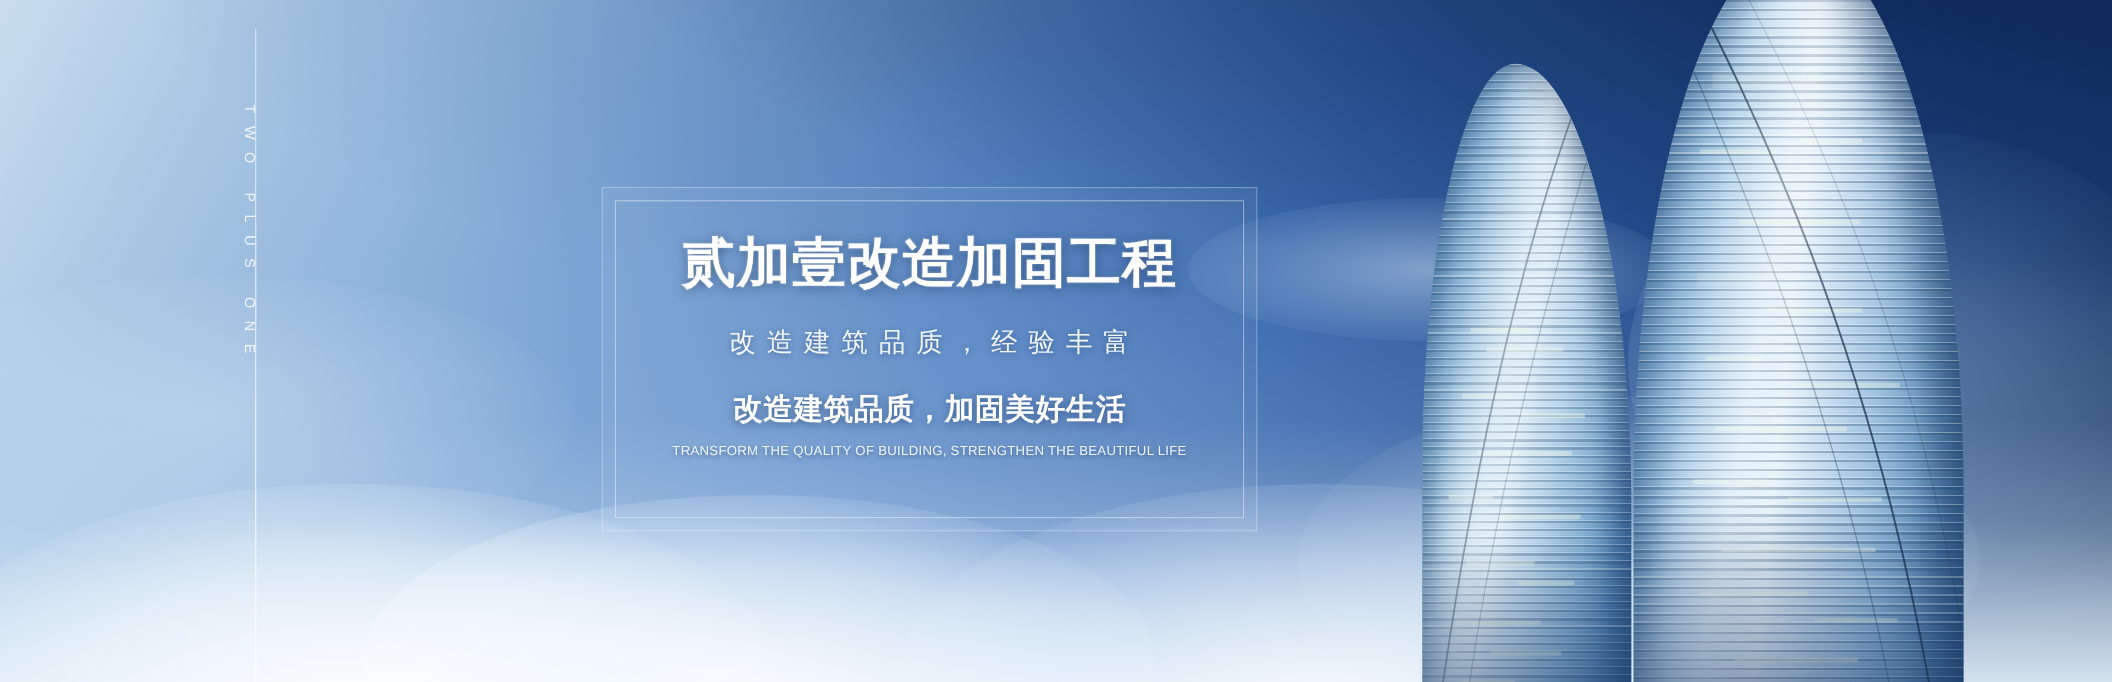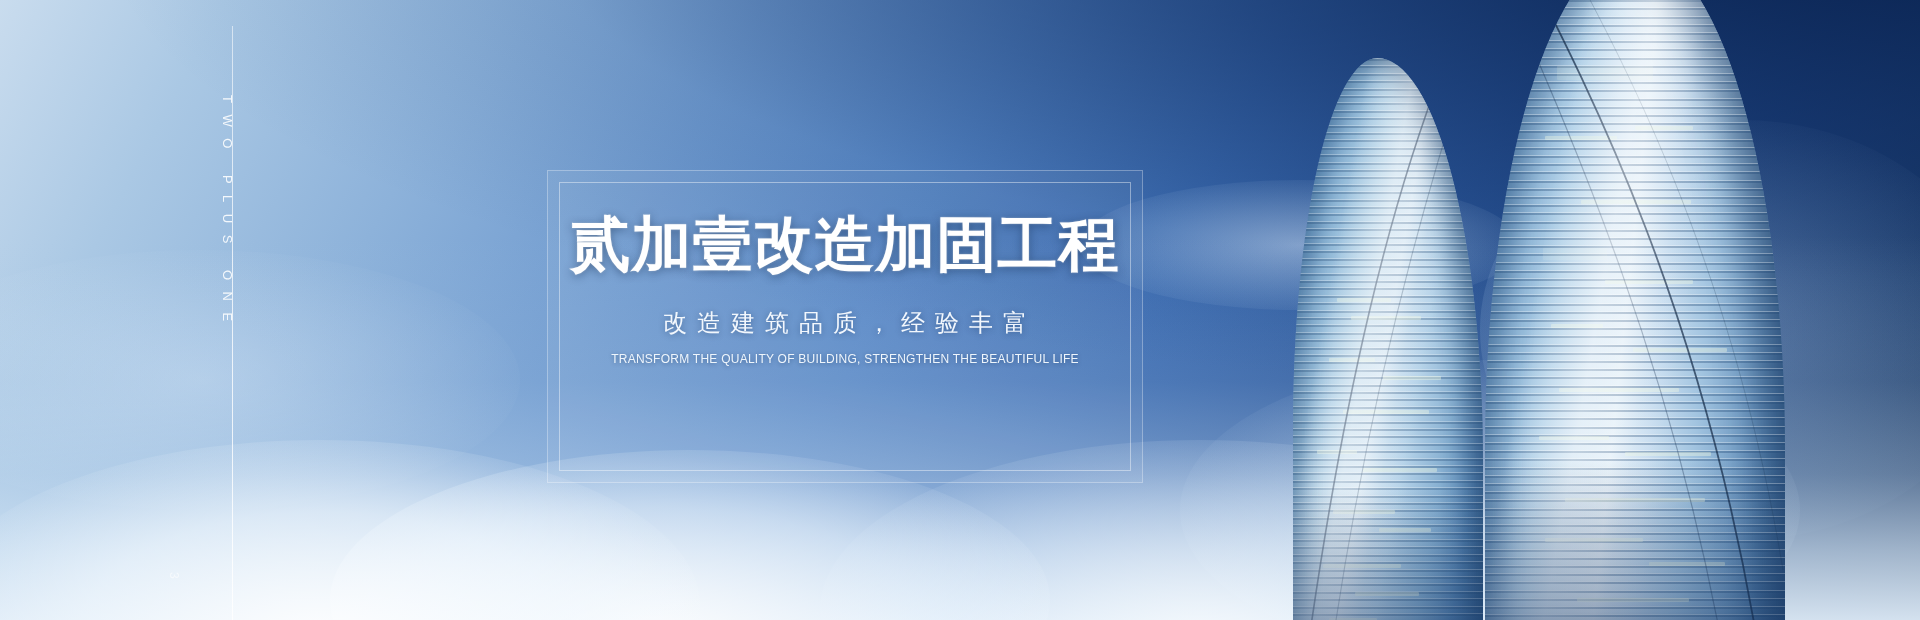--- a/index.html
+++ b/index.html
@@ -141,21 +141,21 @@
   }
   .panel-inner{
     position:absolute; left:11px; top:11px; right:11px; bottom:11px;
     border:1px solid rgba(255,255,255,.42);
   }
   .panel-content{
     position:absolute; inset:0; display:flex; flex-direction:column;
     align-items:center; justify-content:flex-start; padding-top:42px;
   }
   .headline{
-    color:#ffffff; font-size:60px; font-weight:700; letter-spacing:1px;
+    color:#ffffff; font-size:49px; font-weight:700; letter-spacing:1px;
     line-height:1.08; white-space:nowrap;
     text-shadow:0 2px 10px rgba(10,36,72,.45), 0 0 2px rgba(255,255,255,.5);
   }
   .subline{
     margin-top:29px; color:#f2f7fd; font-size:24px; font-weight:400;
     letter-spacing:10px; text-indent:10px; white-space:nowrap;
     text-shadow:0 1px 6px rgba(10,36,72,.4);
   }
   .tagline{
     margin-top:27px; color:#ffffff; font-size:27px; font-weight:700;
@@ -247,17 +247,18 @@
 
   <div class="vrule"></div>
   <div class="vlabel">TWO PLUS ONE</div>
   <div class="vmark">3</div>
 
   <div class="panel">
     <div class="panel-inner"></div>
     <div class="panel-content">
       <div class="headline">贰加壹改造加固工程</div>
       <div class="subline">改造建筑品质，经验丰富</div>
+      <div class="tagline">改造建筑品质，加固美好生活</div>
       <div class="tagline-en">TRANSFORM THE QUALITY OF BUILDING, STRENGTHEN THE BEAUTIFUL LIFE</div>
     </div>
   </div>
 
 </div>
 
 </body></html>

